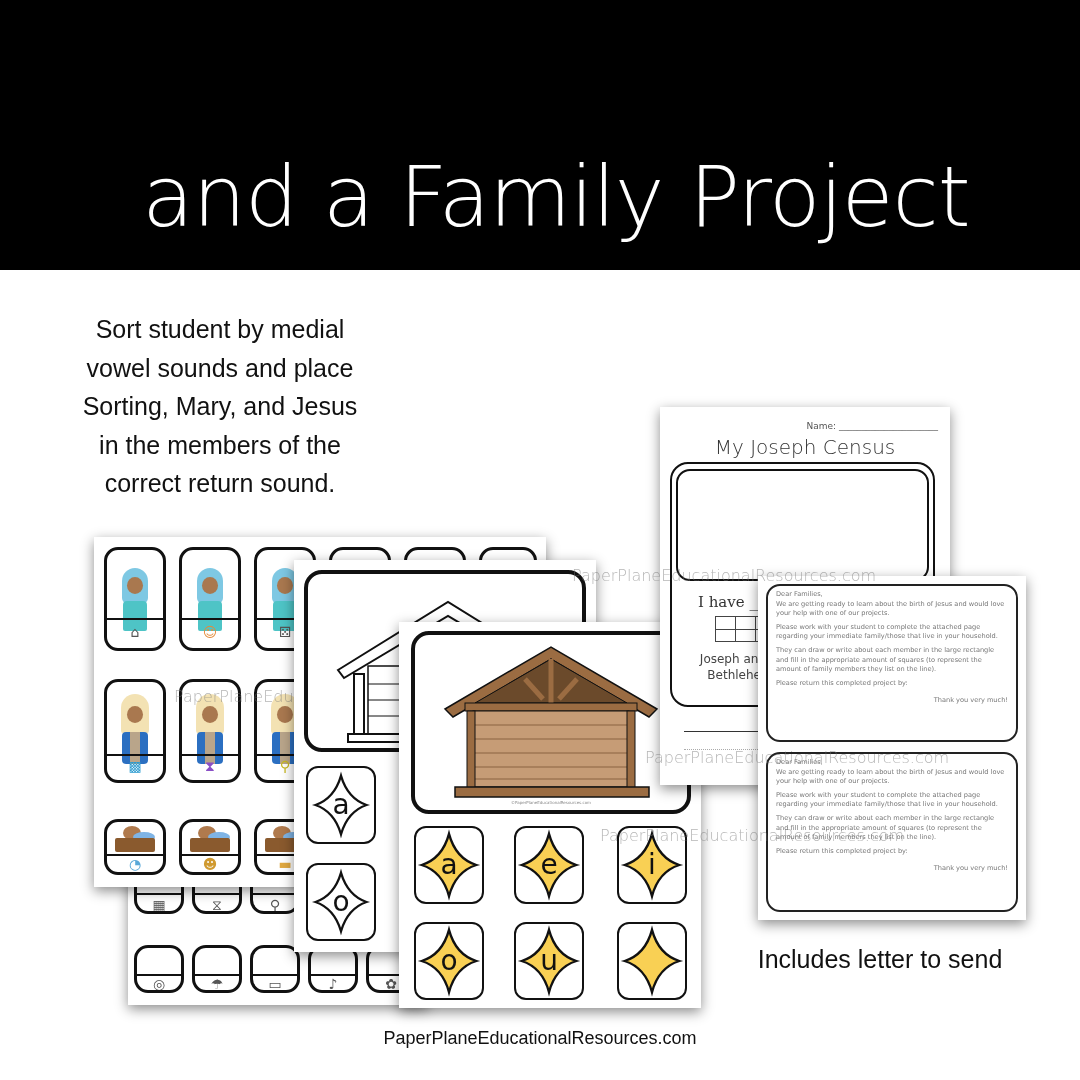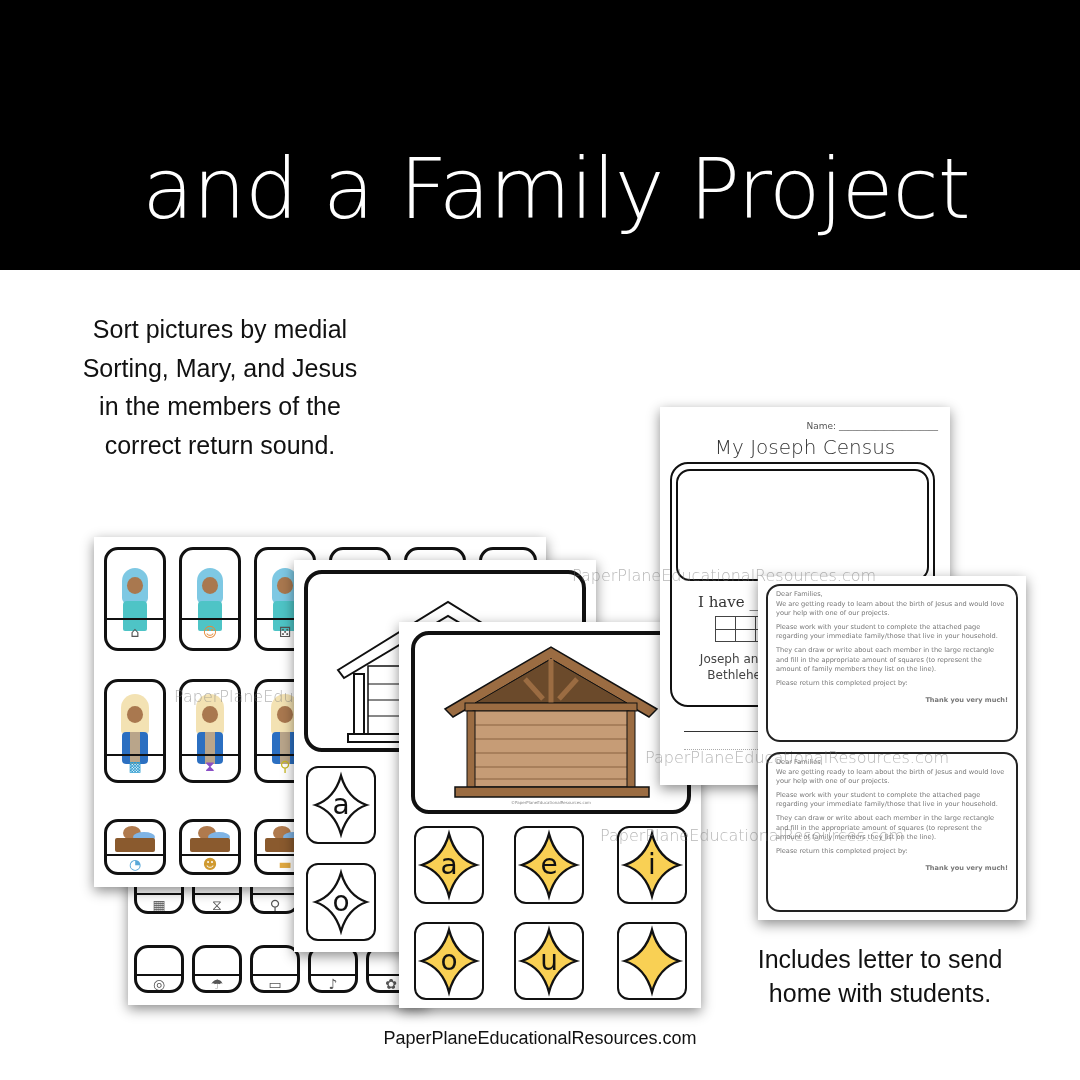--- a/index.html
+++ b/index.html
@@ -3,21 +3,21 @@
 <meta charset="utf-8">
 <style>
   * { box-sizing: border-box; margin: 0; padding: 0; }
   html, body { width: 1080px; height: 1080px; background: #fff; overflow: hidden; }
   body { position: relative; font-family: "DejaVu Sans", sans-serif; color: #111; }
 
   .banner { position: absolute; left: 0; top: 0; width: 1080px; height: 270px; background: #000; }
   .banner-line { position: absolute; left: 0; width: 1080px; text-align: center; color: #fff;
     font-family: "DejaVu Sans", sans-serif; font-weight: 200; font-size: 84px; letter-spacing: -1px; }
   .banner-line.l1 { top: 40px; }
-  .banner-line.l2 { top: 140px; padding-left: 32px; }
+  .banner-line.l2 { top: 148px; padding-left: 32px; }
 
   .desc { position: absolute; left: 50px; top: 310px; width: 340px; text-align: center;
     font-family: "Liberation Sans", sans-serif; font-size: 25px; line-height: 38.5px; color: #111; }
   .desc2 { position: absolute; left: 720px; top: 942px; width: 320px; text-align: center;
     font-family: "Liberation Sans", sans-serif; font-size: 25px; line-height: 34px; color: #111; }
   .site { position: absolute; left: 340px; top: 1028px; width: 400px; text-align: center;
     font-family: "Liberation Sans", sans-serif; font-size: 18px; color: #111; }
 
   .page { position: absolute; background: #fff; box-shadow: 0 4px 12px rgba(0,0,0,0.45); overflow: hidden; }
 
@@ -48,33 +48,34 @@
   .census-box { position: absolute; left: 10px; top: 55px; width: 265px; height: 245px; border: 2.5px solid #111; border-radius: 18px; }
   .census-inner { position: absolute; left: 16px; top: 62px; width: 253px; height: 112px; border: 2px solid #111; border-radius: 14px; }
   .census-have { position: absolute; left: 38px; top: 186px; font-family: "DejaVu Serif", serif; font-size: 15px; color: #333; }
   .census-grid { position: absolute; left: 55px; top: 209px; width: 60px; height: 26px; border: 1px solid #444; }
   .census-grid span { position: absolute; background: #444; }
   .census-jm { position: absolute; left: 20px; top: 244px; width: 120px; font-size: 12px; color: #444; text-align: center; line-height: 16px; }
 
   
   .letter-box { position: absolute; left: 8px; right: 8px; border: 2px solid #222; border-radius: 14px; padding: 4px 8px; font-family: "DejaVu Sans", sans-serif; font-size: 6.6px; color: #777; line-height: 9.6px; }
   .letter-box p { margin-bottom: 4px; }
-  .letter-box .thanks { text-align: right; margin-top: 8px; font-weight: bold; }
+  .letter-box .thanks { text-align: right; margin-top: 8px; }
 
   .wm { position: absolute; font-family: "DejaVu Sans", sans-serif; font-weight: 200; font-size: 16px; color: rgba(120,120,120,0.55); white-space: nowrap; pointer-events: none; }
 </style>
 </head>
 <body>
 
 <div class="banner">
   <div class="banner-line l2">and a Family Project</div>
 </div>
 
 <div class="desc">
-  <div>Sort pictures by medial</div>
+  <div>Sort student by medial</div>
+  <div>vowel sounds and place</div>
   <div>Sorting, Mary, and Jesus</div>
   <div>in the members of the</div>
   <div>correct return sound.</div>
 </div>
 
 <div class="page" style="left:128px; top:860px; width:300px; height:145px;">
   <div class="card" style="left:6px; top:8px; width:50px; height:46px;">
       <div class="div" style="top:22px"></div>
       <span class="mini" style="top:26px">▦</span>
     </div>
@@ -324,16 +325,15 @@
     <p class="thanks">Thank you very much!</p>
   </div>
 </div>
 
 <div class="wm" style="left:572px; top:566px;">PaperPlaneEducationalResources.com</div>
 <div class="wm" style="left:645px; top:748px;">PaperPlaneEducationalResources.com</div>
 <div class="wm" style="left:600px; top:826px;">PaperPlaneEducationalResources.com</div>
 
 <div class="desc2">
   <div>Includes letter to send</div>
-  <div>home with students.</div>
 </div>
 
 <div class="site">PaperPlaneEducationalResources.com</div>
 
 </body></html>

